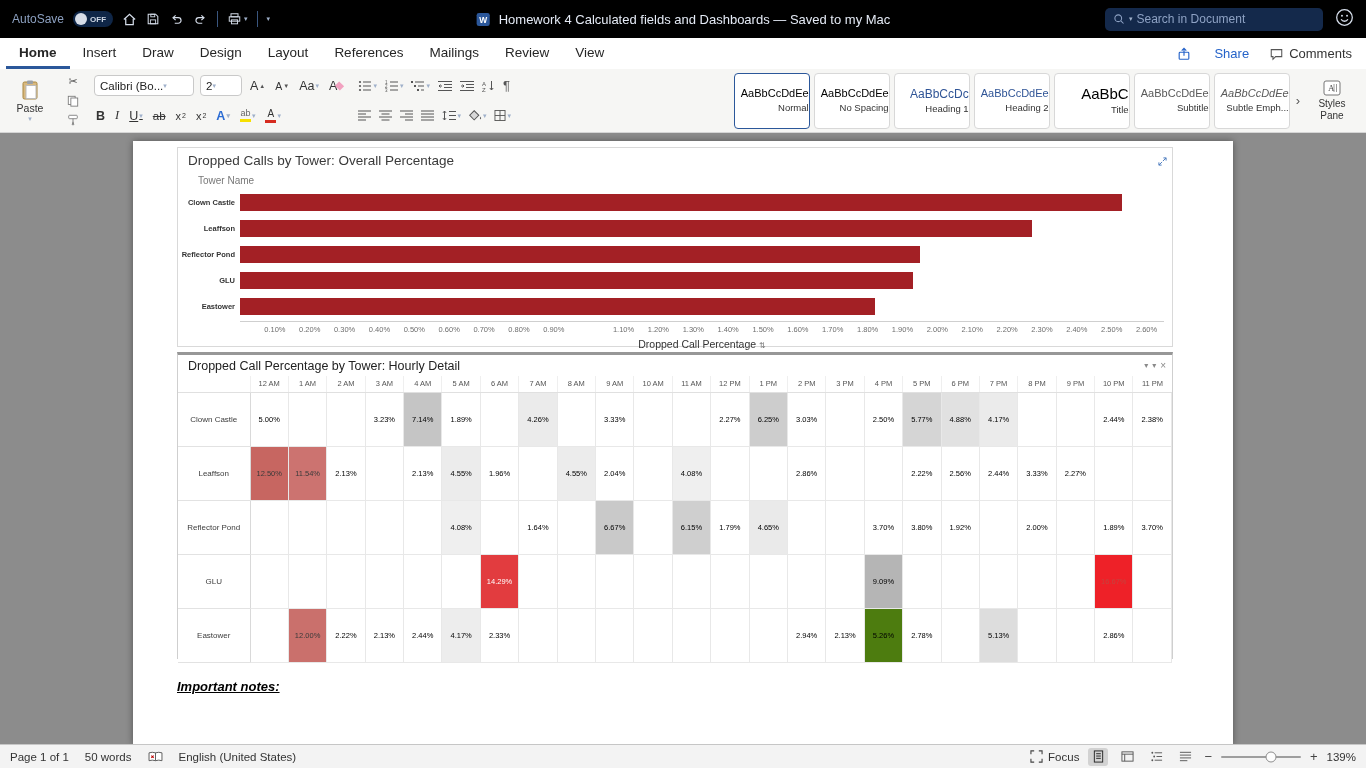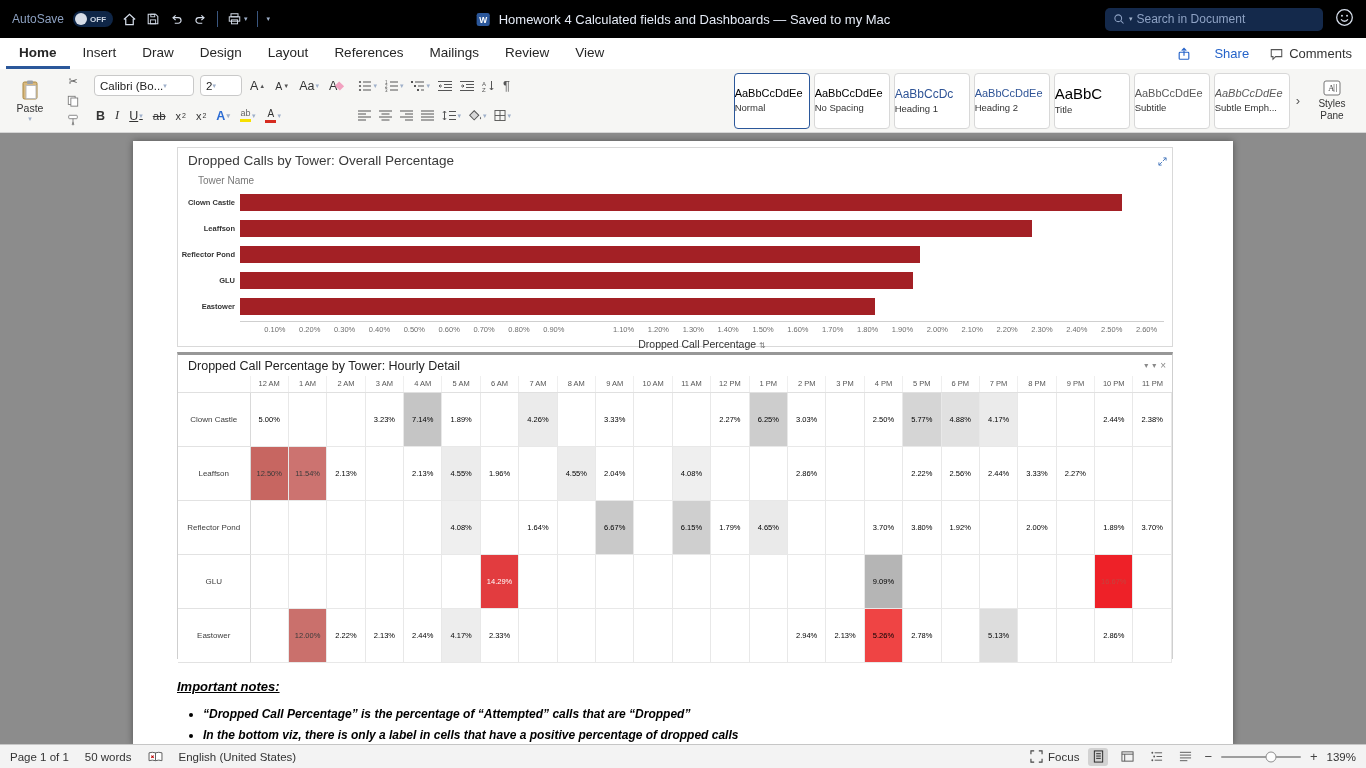--- a/index.html
+++ b/index.html
@@ -47,21 +47,21 @@
   .fbtn .tiny{font-size:6px;color:#555}
   .b{font-weight:bold}.i{font-style:italic;font-family:"Liberation Serif",serif}.u{text-decoration:underline}
   .strike{text-decoration:line-through;font-size:11.5px}
   .fx{color:#2b6cd4;font-weight:bold}
   .colorbar{display:inline-block;width:11px;height:3px;margin-top:1px}
   .stack{display:flex;flex-direction:column;align-items:center;line-height:1}
   .pilcrow{font-size:13px;color:#444}
   .pbtn{background:none;border:none;display:flex;align-items:center;gap:1px;color:#555;padding:0 1px}
   .styles-grp{margin-left:auto;flex-direction:row;align-items:center;gap:4px}
   .gallery{display:flex;gap:4px;align-items:center}
-  .style-card{width:76px;height:56px;background:#fff;border:1px solid #d8d8d8;border-radius:4px;display:flex;flex-direction:column;align-items:flex-start;justify-content:center;gap:3px;overflow:hidden}
+  .style-card{width:76px;height:56px;background:#fff;border:1px solid #d8d8d8;border-radius:4px;display:flex;flex-direction:column;align-items:flex-end;justify-content:center;gap:3px;overflow:hidden}
   .style-card.selected{border:1.5px solid #2b579a;box-shadow:inset 0 0 0 2px #fff}
   .sprev{font-size:11px;color:#000;line-height:1;white-space:nowrap}
   .sprev.h1{color:#2f5496;font-size:12px}
   .sprev.h2{color:#2f5496}
   .sprev.title{font-size:15px}
   .sprev.subtitle{color:#595959}
   .sprev.emph{color:#595959;font-style:italic}
   .sname{font-size:9.5px;color:#333;white-space:nowrap}
   .more-btn{background:none;border:none;font-size:13px;color:#555;padding:0 2px}
   .styles-pane-btn{background:none;border:none;display:flex;flex-direction:column;align-items:center;gap:2px;font-size:10px;color:#333;width:52px;line-height:1.15}
@@ -696,39 +696,35 @@
                 <td>2.33%</td>
                 <td></td>
                 <td></td>
                 <td></td>
                 <td></td>
                 <td></td>
                 <td></td>
                 <td></td>
                 <td>2.94%</td>
                 <td>2.13%</td>
-                <td style="background: #ef4444;">5.26%</td>
+                <td style="background: #4d7c0f;">5.26%</td>
                 <td>2.78%</td>
                 <td></td>
                 <td style="background: rgb(221, 221, 221);">5.13%</td>
                 <td></td>
                 <td></td>
                 <td>2.86%</td>
                 <td></td>
               </tr>
             </tbody>
         </table>
       </div>
 
       <div class="notes">
         <div class="notes-heading">Important notes:</div>
-        <ul class="notes-list">
-            <li>“Dropped Call Percentage” is the percentage of “Attempted” calls that are “Dropped”</li>
-            <li>In the bottom viz, there is only a label in cells that have a positive percentage of dropped calls</li>
-          </ul>
       </div>
 
     </div>
   </div>
 
   <div class="statusbar">
     <button class="sb-item">
         <span>Page 1 of 1</span>
       </button>
     <button class="sb-item">

